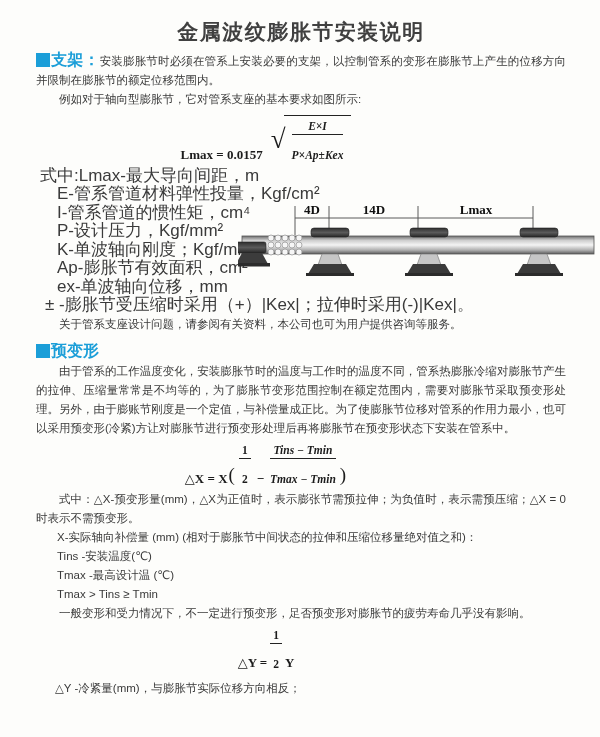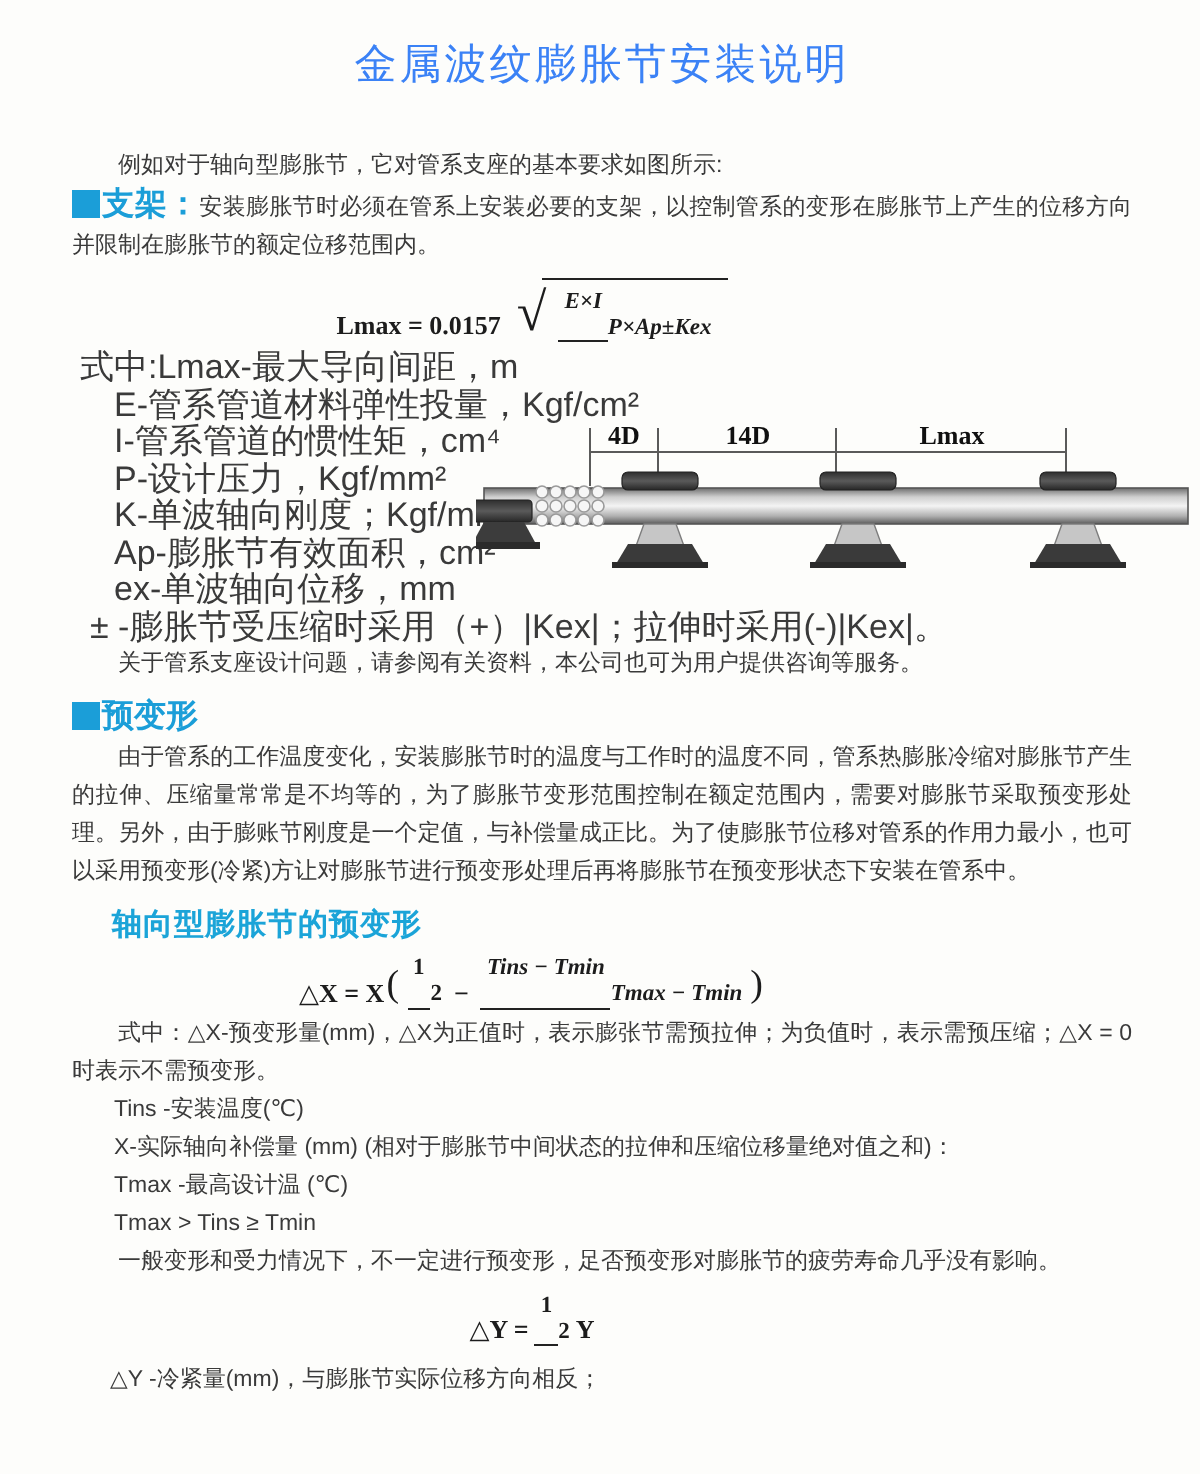--- a/index.html
+++ b/index.html
@@ -5,22 +5,22 @@
   html,body { margin:0; padding:0; }
   body {
     width:600px; height:737px; position:relative; overflow:hidden;
     background:#fdfdfb;
     font-family:"Liberation Sans","DejaVu Sans",sans-serif;
     color:#3a3a3a;
   }
   .page { padding:14px 34px 0 36px; }
 
   .doc-title {
-    margin:4px 0 28px; text-align:center;
-    font-size:21px; font-weight:normal; color:#3b82f6; letter-spacing:1.5px;
+    margin:4px 0 4px; text-align:center;
+    font-size:21px; font-weight:bold; color:#404040; letter-spacing:1.5px;
   }
 
   p { margin:0; }
   .body-text { font-size:11.5px; line-height:19px; text-align:justify; }
   .indent { text-indent:2em; }
 
   .sec-head { margin:8px 0 2px; line-height:18px; }
   .sq {
     display:inline-block; width:14px; height:14px;
     background:#1b9ed8; margin-right:1px; vertical-align:-2px;
@@ -35,21 +35,21 @@
 
   
   .formula {
     font-family:"Liberation Serif","DejaVu Serif",serif;
     color:#1c1c1c; font-weight:bold; font-size:13px;
     display:flex; align-items:flex-end; justify-content:center;
   }
   .f1 { margin:6px 70px 4px 0; }
   .f2 { margin:5px 70px 3px 0; }
   .f3 { margin:5px 70px 3px 0; }
-  .frac { display:inline-flex; flex-direction:row; text-align:center;
+  .frac { display:inline-flex; flex-direction:column; text-align:center;
           font-size:11.5px; line-height:1.25; margin:0 3px; }
   .frac .fnum { border-bottom:1px solid #222; padding:0 3px 1px; }
   .frac .fden { padding-top:1px;margin-top:12px; }
   .frac.ital { font-style:italic; }
   .sqrt { display:inline-flex; align-items:stretch; margin-left:6px; }
   .rad { font-size:27px; font-weight:normal; line-height:1;
          align-self:center; margin-right:-2px; transform:translateY(1px); }
   .sqrt-body { border-top:1.5px solid #222; padding:2px 5px 0; align-self:center; }
   .paren { font-size:19px; font-weight:normal; margin:0 1px; transform:translateY(-1px); }
   .op { margin:0 3px; }
@@ -68,24 +68,24 @@
   .dim-label { font-family:"Liberation Serif","DejaVu Serif",serif;
                font-weight:bold; font-size:13px; fill:#101010; }
 </style>
 </head>
 <body>
 
 <div class="page">
 
   <h1 class="doc-title">金属波纹膨胀节安装说明</h1>
 
-  <p class="body-text indent">例如对于轴向型膨胀节，它对管系支座的基本要求如图所示:</p>
   <p class="body-text">
     <span class="sq"></span><span class="sec-label">支架：</span><span>安装膨胀节时必须在管系上安装必要的支架，以控制管系的变形在膨胀节上产生的位移方向并限制在膨胀节的额定位移范围内。</span>
   </p>
+  <p class="body-text indent">例如对于轴向型膨胀节，它对管系支座的基本要求如图所示:</p>
 
   <div class="formula f1">
     <span class="f-lhs">Lmax = 0.0157</span>
     <span class="sqrt">
       <span class="rad">√</span>
       <span class="sqrt-body">
         <span class="frac ital">
           <span class="fnum">E×I</span>
           <span class="fden">P×Ap±Kex</span>
         </span>
@@ -177,40 +177,39 @@
     </svg>
   </div>
 
   <p class="body-text indent">关于管系支座设计问题，请参阅有关资料，本公司也可为用户提供咨询等服务。</p>
 
   <p class="sec-head">
     <span class="sq"></span><span class="sec-label">预变形</span>
   </p>
   <p class="body-text indent">由于管系的工作温度变化，安装膨胀节时的温度与工作时的温度不同，管系热膨胀冷缩对膨胀节产生的拉伸、压缩量常常是不均等的，为了膨胀节变形范围控制在额定范围内，需要对膨胀节采取预变形处理。另外，由于膨账节刚度是一个定值，与补偿量成正比。为了使膨胀节位移对管系的作用力最小，也可以采用预变形(冷紧)方让对膨胀节进行预变形处理后再将膨胀节在预变形状态下安装在管系中。</p>
 
-  <h3 class="sub-head pad">轴向型膨胀节的预变形</h3>
 
   <div class="formula f2">
     <span>△X = X</span>
       <span class="paren">(</span>
     <span class="frac">
       <span class="fnum">1</span>
       <span class="fden">2</span>
     </span>
     <span class="op">−</span>
     <span class="frac ital">
       <span class="fnum">Tins − Tmin</span>
       <span class="fden">Tmax − Tmin</span>
     </span>
     <span class="paren">)</span>
   </div>
 
   <p class="body-text indent">式中：△X-预变形量(mm)，△X为正值时，表示膨张节需预拉伸；为负值时，表示需预压缩；△X = 0时表示不需预变形。</p>
+  <p class="axial-item">X-实际轴向补偿量 (mm) (相对于膨胀节中间状态的拉伸和压缩位移量绝对值之和)：</p>
   <p class="axial-item">Tins -安装温度(℃)</p>
-  <p class="axial-item">X-实际轴向补偿量 (mm) (相对于膨胀节中间状态的拉伸和压缩位移量绝对值之和)：</p>
   <p class="axial-item">Tmax -最高设计温 (℃)</p>
   <p class="axial-item">Tmax &gt; Tins ≥ Tmin</p>
   <p class="body-text indent">一般变形和受力情况下，不一定进行预变形，足否预变形对膨胀节的疲劳寿命几乎没有影响。</p>
 
 
   <div class="formula f3">
     <span>△Y =</span>
     <span class="frac">
       <span class="fnum">1</span>
       <span class="fden">2</span>

